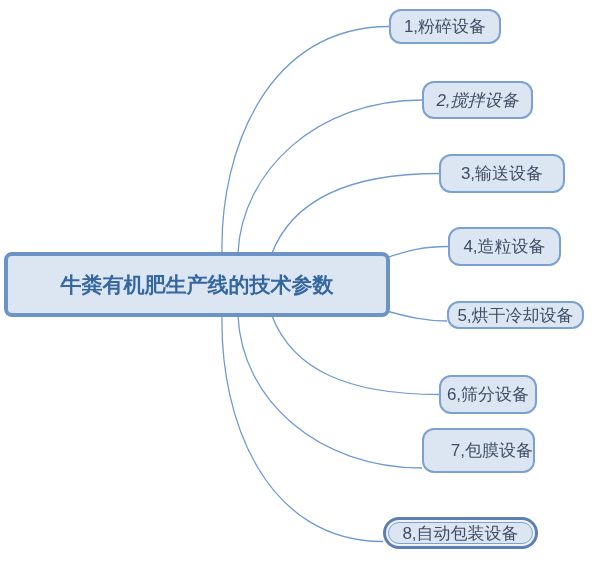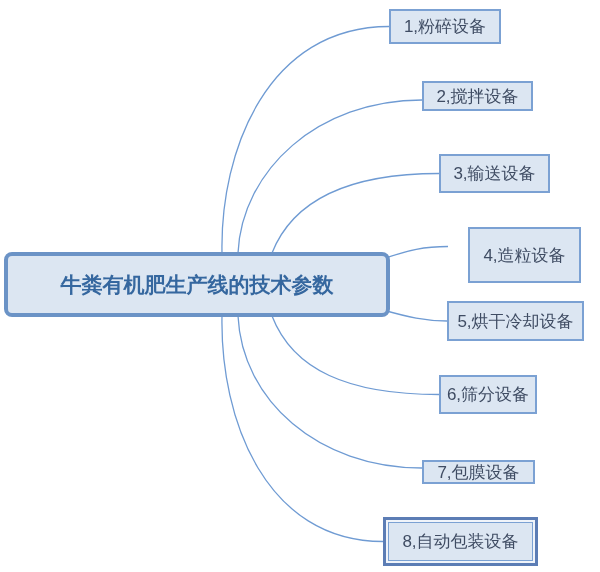--- a/index.html
+++ b/index.html
@@ -15,42 +15,42 @@
     fill:none;
     stroke:var(--connector,#6f9bd3);
     stroke-width:1.3;
   }
   .node{
     position:absolute;
     box-sizing:border-box;
     display:flex;align-items:center;justify-content:center;
     background:var(--node-fill,#dce6f2);
     border:2px solid var(--node-border,#7ba1d3);
-    border-radius:0;
+    border-radius:12px;
     color:var(--branch-text,#3f4c63);
     font-size:17px;
     white-space:nowrap;
     cursor:default;
   }
   .node.central{
     left:4px;top:252px;width:386px;height:65px;
     border:4px solid var(--central-border,#6b93c6);
     border-radius:8px;
     background:var(--node-fill,#dce6f2);
     color:var(--central-text,#35679f);
     font-size:21px;font-weight:bold;
   }
   .n1{left:389px;top:9px;width:112px;height:35px;}
-  .n2{left:422px;top:81px;width:111px;height:30px;}
-  .n3{left:439px;top:154px;width:111px;height:39px;}
-  .n4{left:448px;top:227px;width:113px;height:56px;margin-left:20px;}
-  .n5{left:447px;top:301px;width:137px;height:40px;}
+  .n2{left:422px;top:81px;width:111px;height:38px;font-style:italic;}
+  .n3{left:439px;top:154px;width:126px;height:39px;}
+  .n4{left:448px;top:227px;width:113px;height:39px;}
+  .n5{left:447px;top:301px;width:137px;height:28px;}
   .n6{left:439px;top:375px;width:98px;height:39px;}
-  .n7{left:422px;top:460px;width:113px;height:24px;}
-  .n8{left:388px;top:522px;width:145px;height:39px;}
+  .n7{left:422px;top:428px;width:113px;height:45px;justify-content:flex-end;}
+  .n8{left:388px;top:522px;width:145px;height:22px;}
   .node.selected{
     border-width:1.5px;
     box-shadow:0 0 0 2px #f0f4fa, 0 0 0 5px var(--selected-outline,#5c7db5);
   }
   .node-label{pointer-events:none;}
 </style>
 </head>
 <body>
 
 <div class="canvas">

